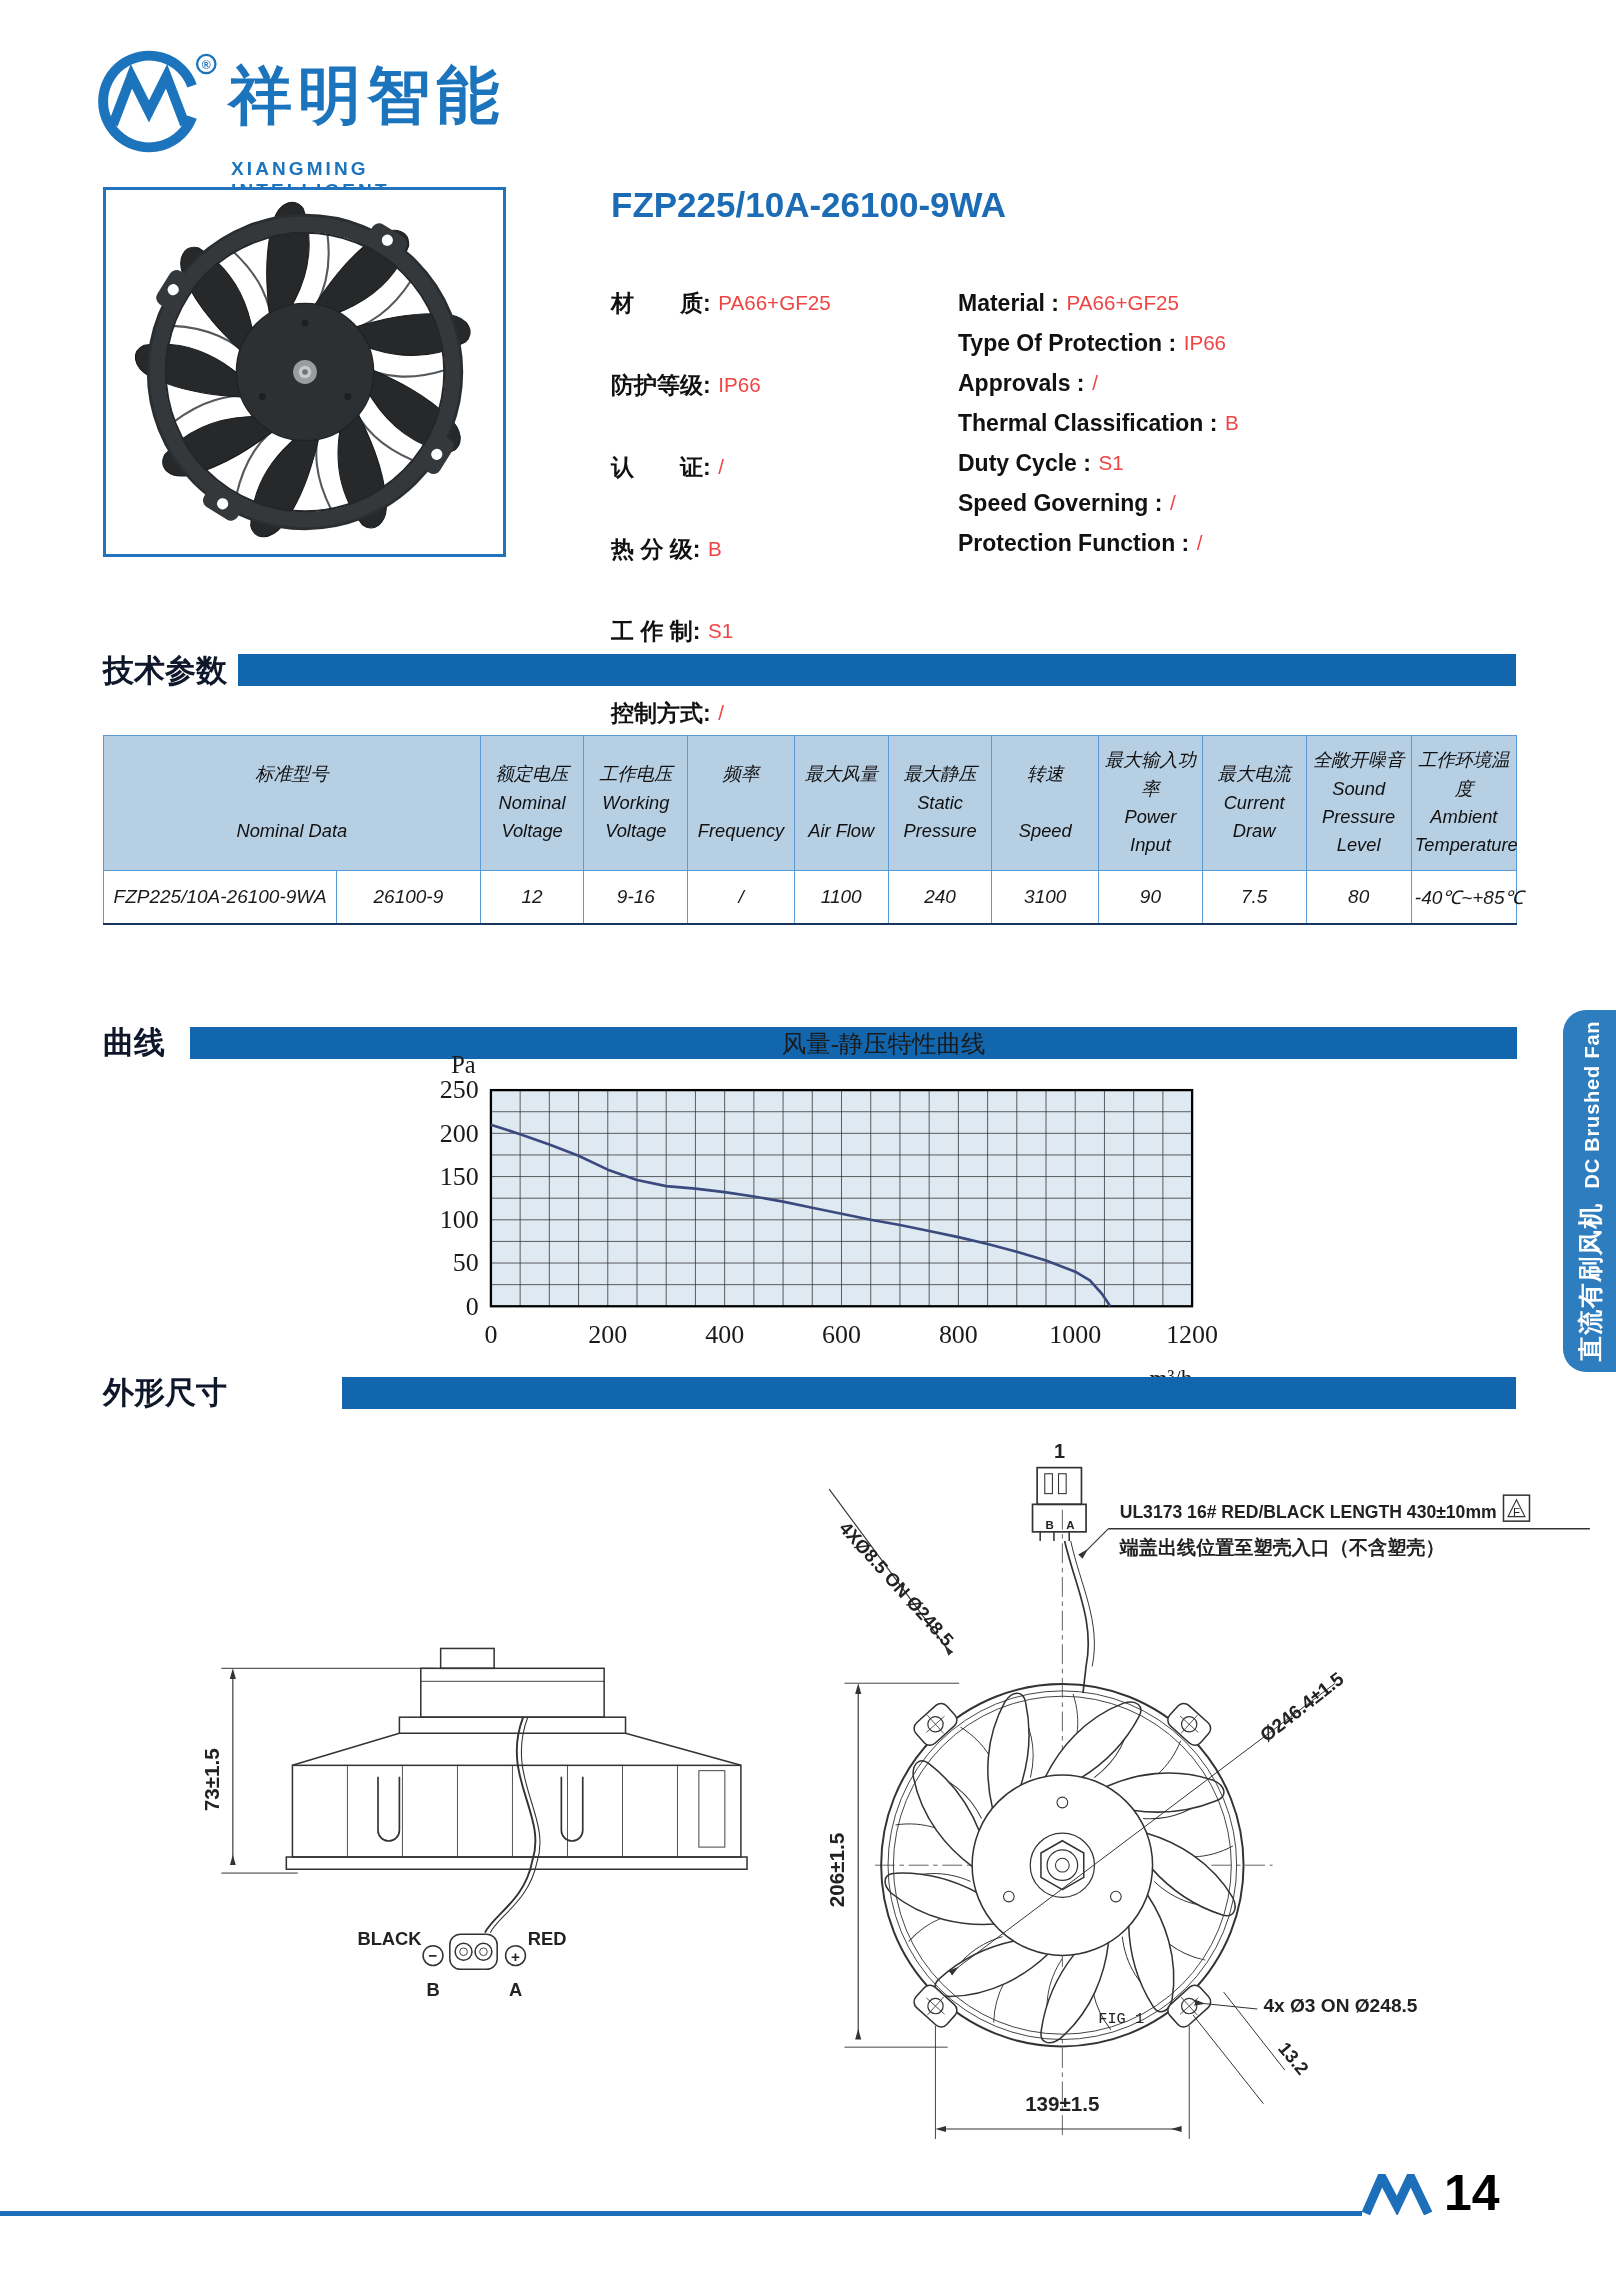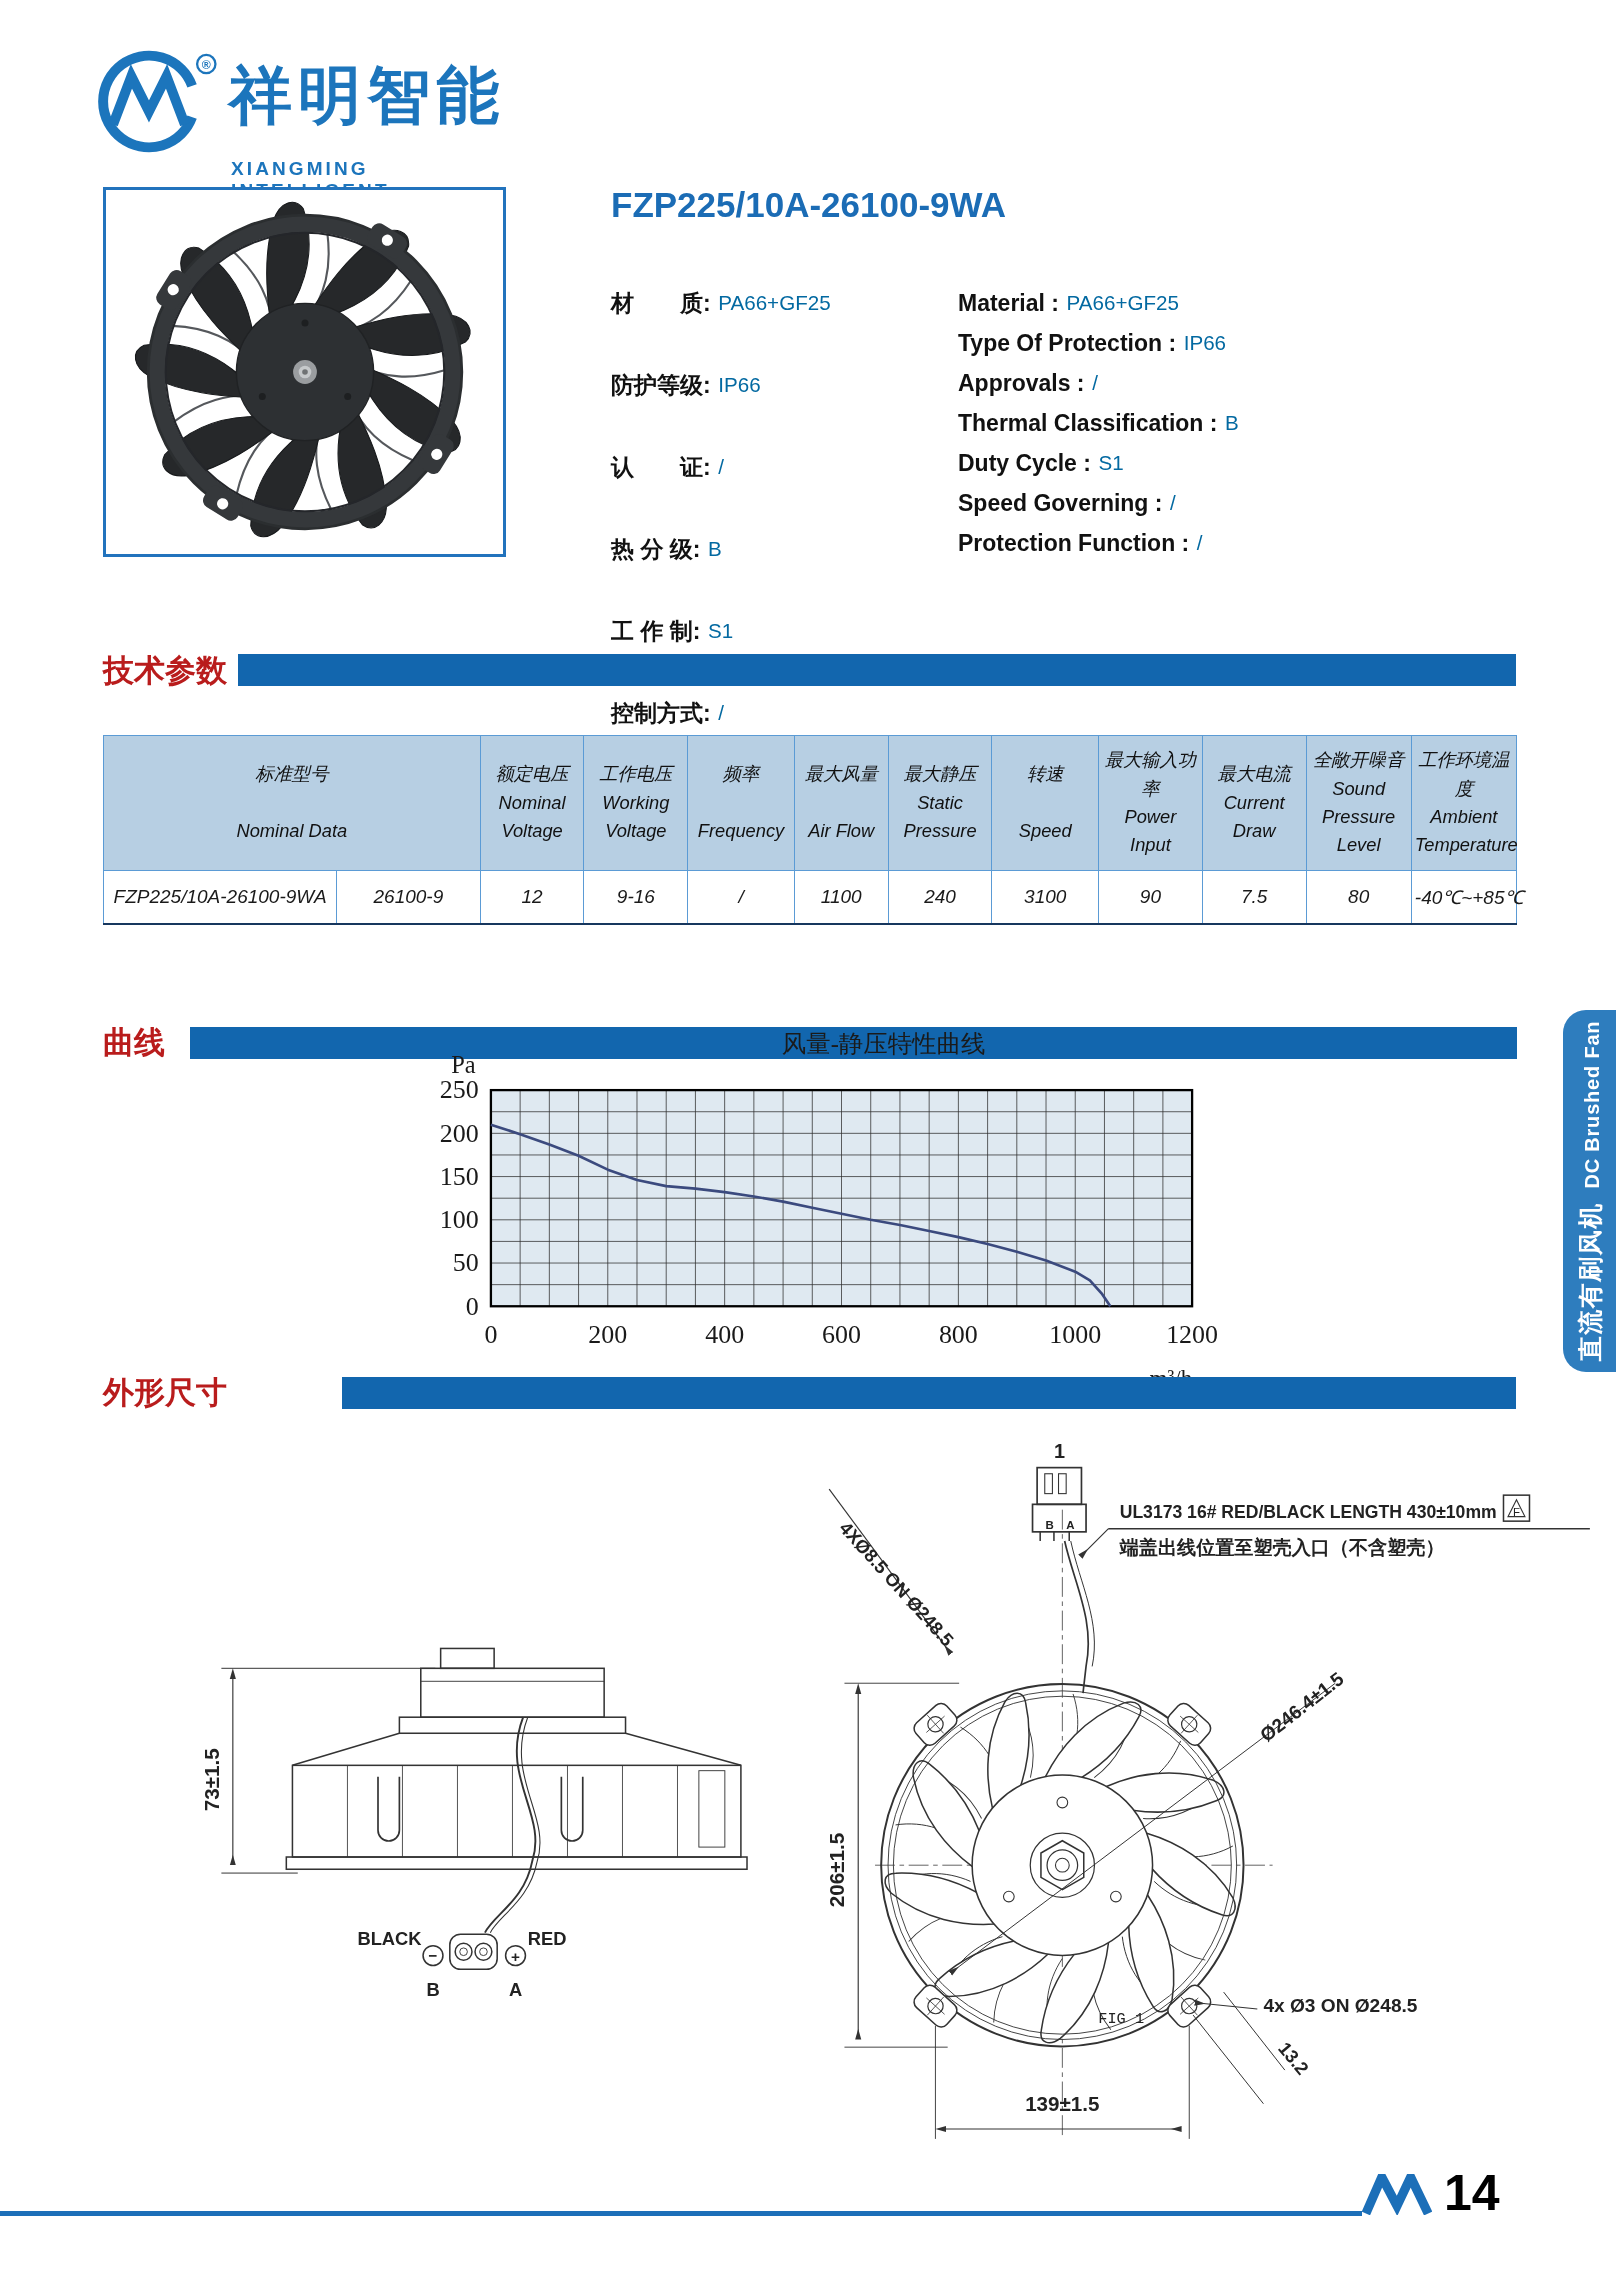--- a/index.html
+++ b/index.html
@@ -13,24 +13,24 @@
 
   
   .photo-box{left:103px;top:187px;width:397px;height:364px;border:3.8px solid #2273bd;background:#fff;
              display:flex;align-items:center;justify-content:center;}
 
   
   .prod-title{left:611px;top:185px;font-size:35px;font-weight:bold;color:#1b6cb5;}
   .spec-col{display:flex;flex-direction:column;}
   .spec-row{height:40px;display:flex;align-items:center;}
   .spec-label{font-weight:bold;font-size:23px;color:#111;white-space:pre;}
-  .spec-value{font-size:20.6px;color:#0369a1;margin-left:7.6px;}
-
-  
-  .sec-title{font-size:31px;font-weight:bold;color:#b91c1c;}
+  .spec-value{font-size:20.6px;color:#ef4444;margin-left:7.6px;}
+
+  
+  .sec-title{font-size:31px;font-weight:bold;color:#0f172a;}
   .sec-bar{height:32px;background:#1266ae;}
 
   
   .ptable{left:103px;top:735px;width:1414px;}
   table.params{width:100%;border-collapse:collapse;table-layout:fixed;
                border:1.5px solid #5b9bd5;border-bottom:2.3px solid #17375e;font-style:italic;}
   table.params td{border:1.1px solid #5b9bd5;text-align:center;vertical-align:middle;padding:1.5px 3.1px;}
   tr.hdr td{background:#b7cfe3;height:131px;font-size:18.3px;line-height:1.55;color:#111;}
   tr.sub td{height:50px;font-size:18.3px;border-top:2.3px solid #17375e;}
   tr.dat td{height:49px;font-size:19px;border-top:1.9px solid #17375e;}

